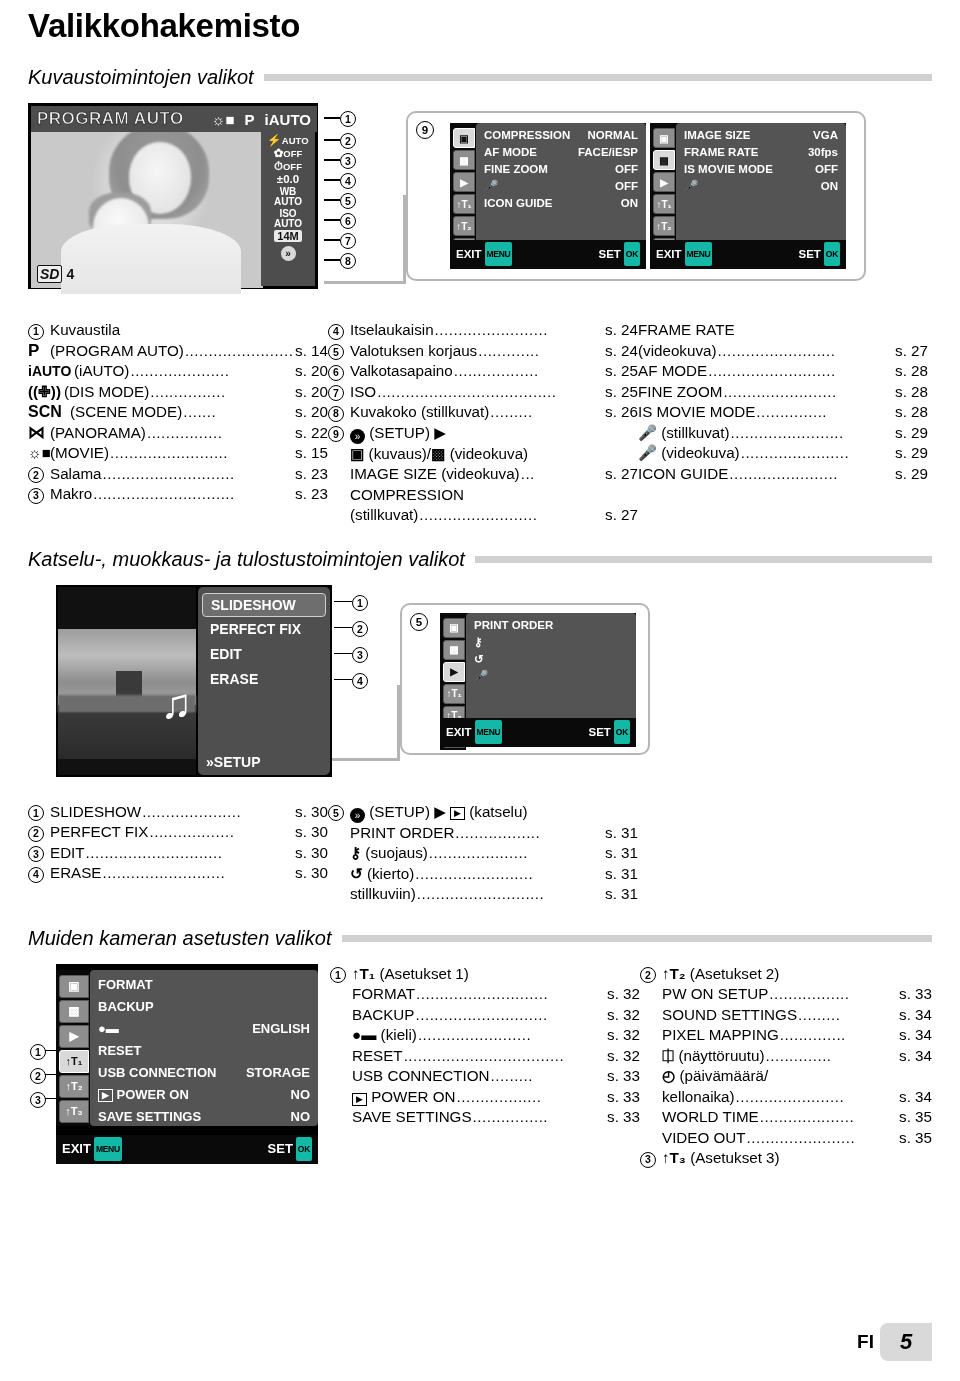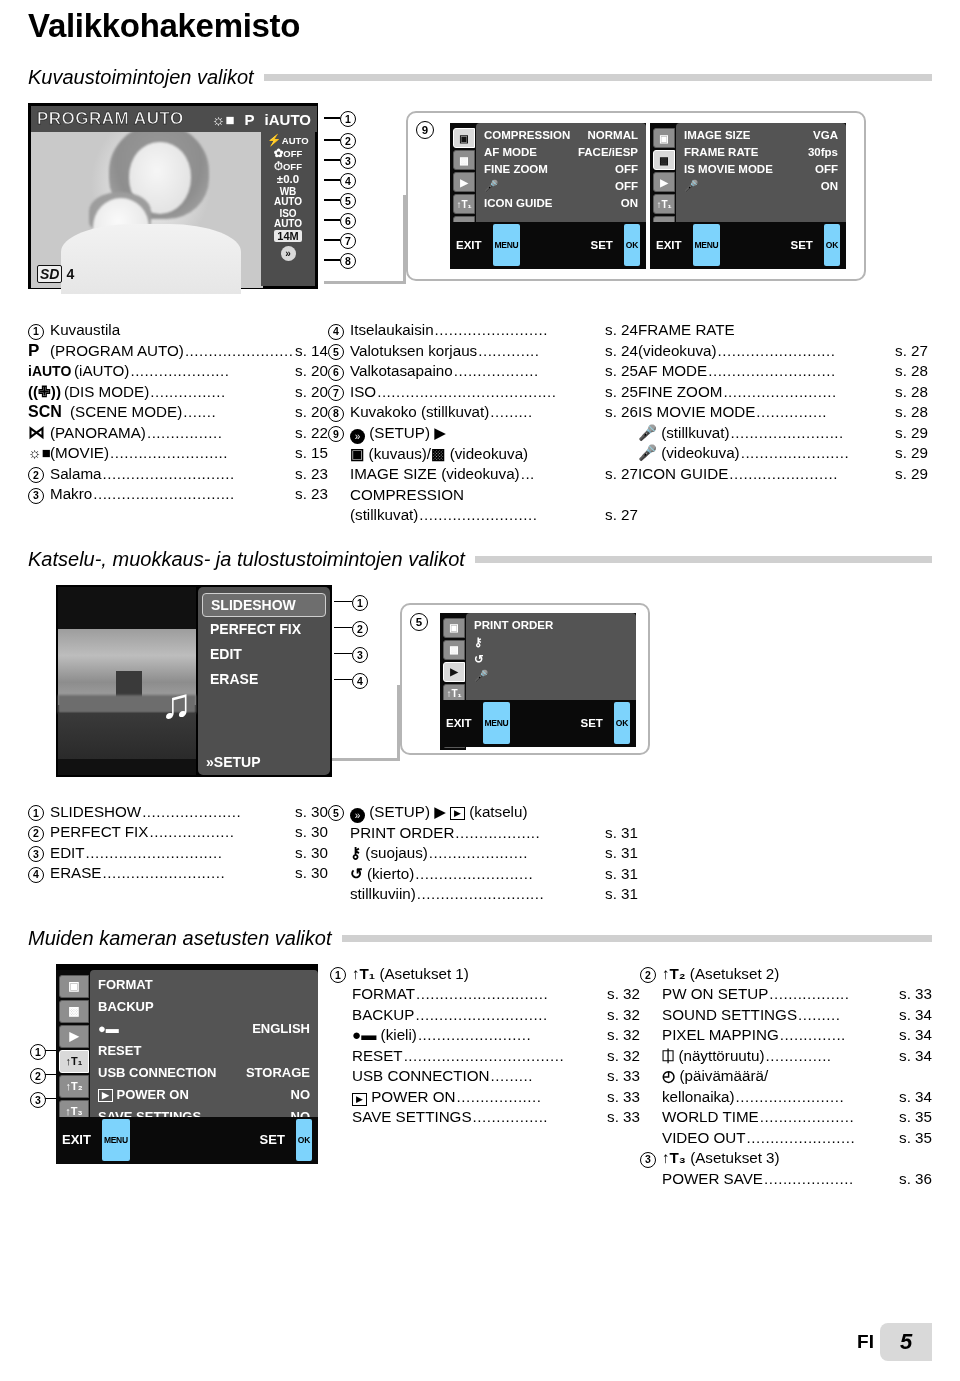--- a/index.html
+++ b/index.html
@@ -54,22 +54,22 @@
   }
   .mrow { display: flex; justify-content: space-between; line-height: 17px; white-space: nowrap; }
   .mrow .val { font-weight: bold; }
   .mrow .nm { font-weight: bold; }
   .menu-foot {
     display: flex; justify-content: space-between; align-items: center;
     padding: 2px 6px 3px 6px; font-weight: bold; font-size: 11.5px;
     background:#0a0a0a;
   }
   .kbadge {
-    display:inline-block; background:#7dd3fc; color:#000; font-size:8.5px;
-    font-weight:bold; padding:16px 2px; border-radius:2px; margin-left:11px;
+    display:inline-block; background:#14b8a6; color:#000; font-size:8.5px;
+    font-weight:bold; padding:7px 2px; border-radius:2px; margin-left:3px;
     vertical-align:1px; letter-spacing:-0.3px;
   }
 
   
   .cnum {
     width: 16px; height: 16px; border: 1.4px solid #000; border-radius: 50%;
     display: inline-flex; align-items: center; justify-content: center;
     font-size: 10.5px; font-weight: bold; background:#fff; flex: 0 0 auto;
   }
   .cnum.lg { width: 18px; height: 18px; font-size: 11.5px; }
@@ -860,27 +860,20 @@
           <span class="txt">
             <span class="nm2">VIDEO OUT</span>
             <span class="dots">.......................</span>
             <span class="pg">s. 35</span>
           </span>
         </div>
       <div class="li plain">
           <span class="bullet"><span class="cnum">3</span></span>
           <span class="txt"><span class="g">↑T₃</span> <span>(Asetukset 3)</span></span>
         </div>
-      <div class="li indent">
-          <span class="txt">
-            <span class="nm2">POWER SAVE</span>
-            <span class="dots">...................</span>
-            <span class="pg">s. 36</span>
-          </span>
-        </div>
     </div>
   </div>
 
   <div class="footer">
     <span class="fi">FI</span>
     <span class="pgno">5</span>
   </div>
 
 </div>
 

